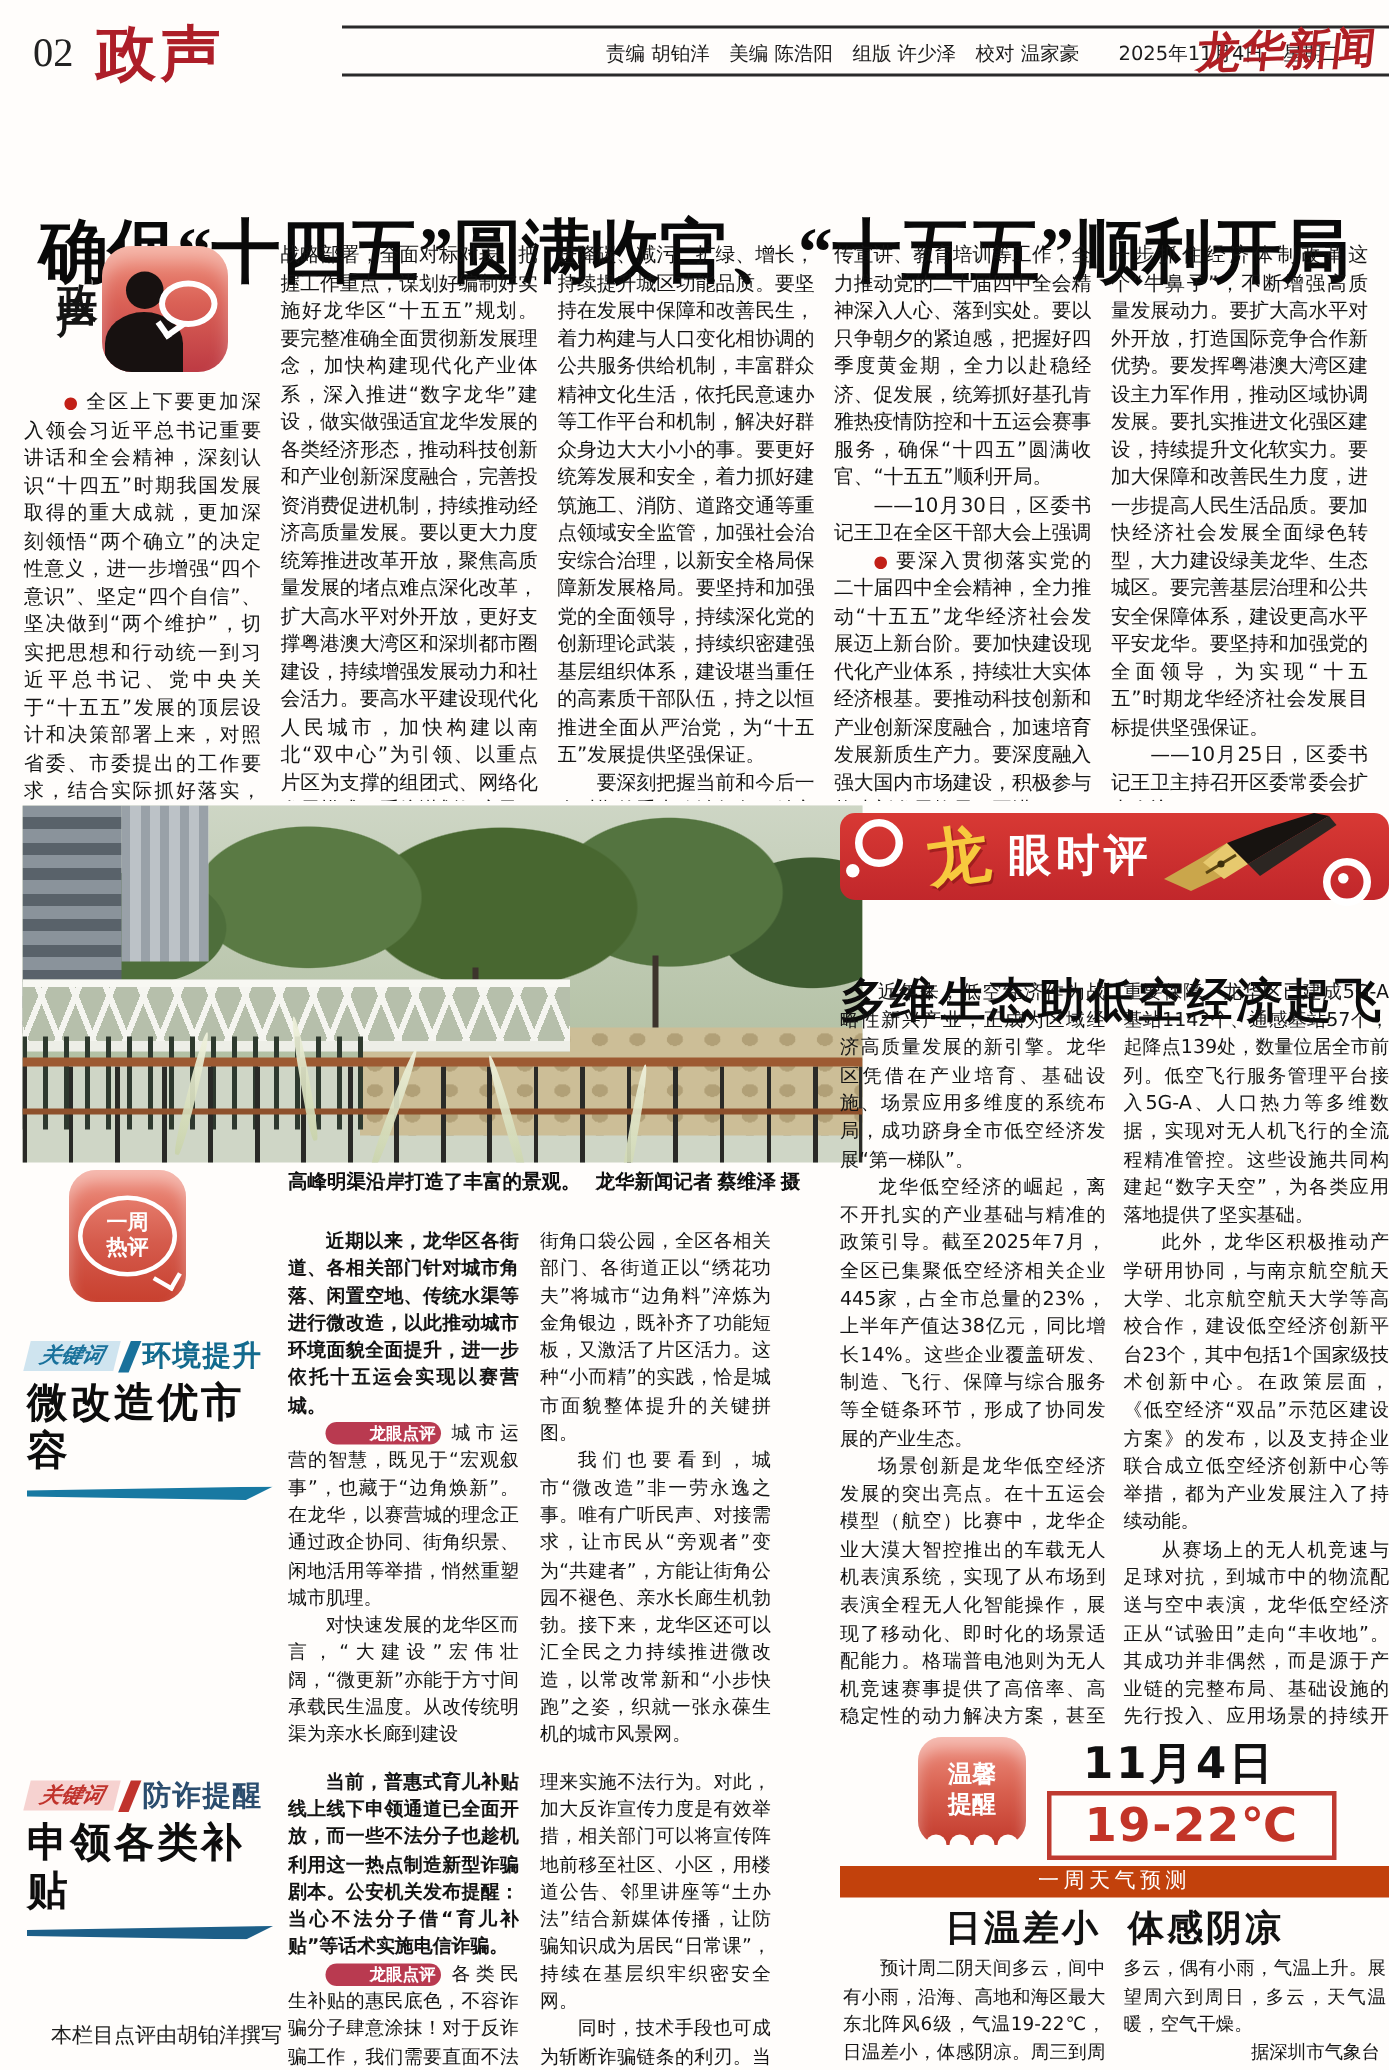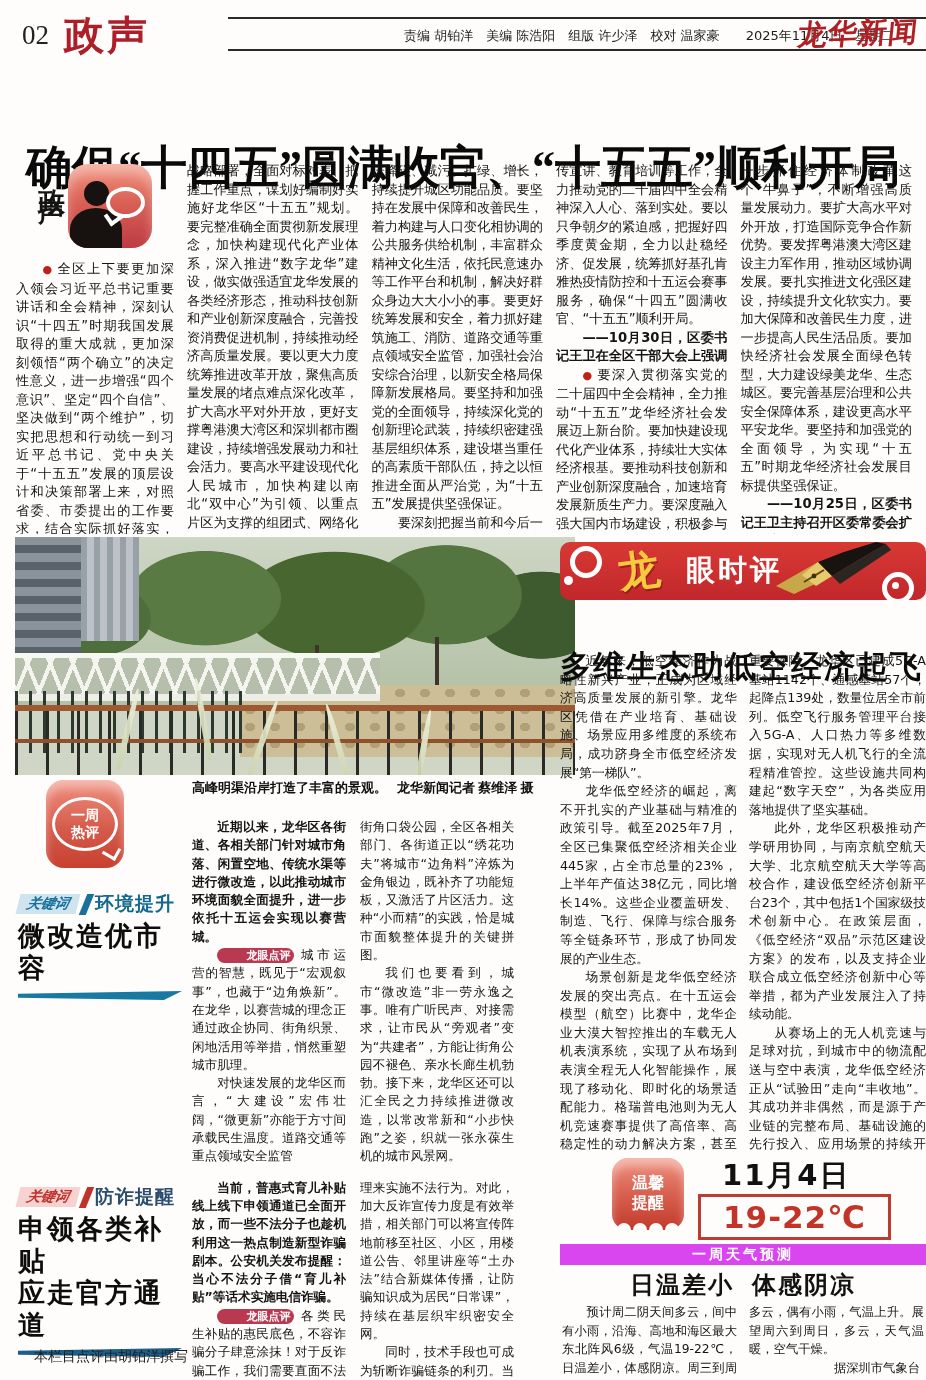--- a/index.html
+++ b/index.html
@@ -17,21 +17,21 @@
   
   .lead-headline{position:absolute;left:0;top:90px;width:926px;text-align:center;white-space:nowrap;
                  font-family:"Liberation Serif",serif;font-size:46px;font-weight:900;color:#090909;margin-top:47px;}
   
   .lead-cols{position:absolute;left:16px;top:162px;width:896px;height:372px;display:flex;gap:13px;
              font-size:13.2px;line-height:18.5px;text-align:justify;overflow:hidden;}
   .lcol{flex:1;overflow:hidden;}
   .lcol.c1{flex:0 0 158px;}
   .lead-cols p,.midcols p,.lecols p,.wx-cols p{margin:0;text-indent:2em;}
   .noind{text-indent:0 !important;}
-  .quote{font-weight:700;}
+  .quote{font-weight:400;}
   .blt::before{content:"●";color:#c22017;font-size:11px;margin-right:4px;}
   
   .zs-wrap{display:flex;gap:7px;height:88px;margin:2px 0 8px 26px;}
   .zs-vert{writing-mode:vertical-rl;font-size:27px;font-weight:900;font-family:"Liberation Serif",serif;letter-spacing:8px;padding-top:4px;}
   .zs-icon{width:84px;height:84px;border-radius:20px;position:relative;overflow:hidden;
            background:linear-gradient(180deg,#f1937f 0%,#da6156 45%,#bd3a43 100%);
            box-shadow:inset 0 10px 12px rgba(255,255,255,.35);}
   .zs-head{position:absolute;left:16px;top:17px;width:25px;height:25px;border-radius:50%;background:#171110;}
   .zs-body{position:absolute;left:2px;top:44px;width:52px;height:42px;border-radius:50% 50% 0 0;background:#171110;}
   .zs-bub{position:absolute;right:7px;top:23px;width:31px;height:23px;border:4px solid #fff;border-radius:50%;}
@@ -93,21 +93,21 @@
   .mcol{flex:1;overflow:hidden;}
   .mp-lead{font-weight:700;}
   .story2{margin-top:13px !important;}
   .dy-badge{display:inline-block;background:#b93a50;color:#fff;border-radius:8px;font-size:11px;
             line-height:15px;padding:0 4px;font-weight:700;margin-right:3px;}
   
   .le-banner{position:absolute;left:560px;top:542px;width:366px;height:58px;border-radius:10px;
              background:linear-gradient(180deg,#d83934,#c1272b);display:flex;align-items:center;}
   .le-long{font-size:42px;font-weight:900;color:#f7c93e;font-family:"Liberation Serif",serif;
            transform:rotate(-8deg);margin-left:58px;text-shadow:1px 2px 0 rgba(80,0,0,.35);}
-  .le-rest{font-size:29px;font-weight:900;color:#fff;letter-spacing:3px;margin-left:26px;}
+  .le-rest{font-size:29px;font-weight:900;color:#fff;letter-spacing:3px;margin-left:12px;}
   .ring{position:absolute;width:22px;height:22px;border:5px solid #fff;border-radius:50%;}
   .ring.r1{left:10px;top:4px;}
   .ring.r1::after{content:"";position:absolute;left:-11px;bottom:-12px;width:9px;height:9px;border-radius:50%;background:#fff;}
   .ring.r2{right:12px;bottom:-4px;}
   .ring.r2::after{content:"";position:absolute;left:5px;top:5px;width:7px;height:7px;border-radius:50%;background:#fff;}
   .pen{position:absolute;right:30px;top:0px;}
   .le-head{position:absolute;left:560px;top:606px;width:366px;font-size:31px;font-weight:900;
            letter-spacing:2px;color:#0b0b0b;white-space:nowrap;margin-top:40px;}
   .lecols{position:absolute;left:560px;top:652px;width:366px;height:500px;display:flex;gap:12px;
           font-size:12.7px;line-height:18.6px;text-align:justify;overflow:hidden;}
@@ -116,22 +116,22 @@
   .weather{position:absolute;left:560px;top:1156px;width:366px;height:224px;}
   .wx-badge{position:absolute;left:52px;top:2px;width:72px;height:72px;border-radius:16px;
             background:linear-gradient(180deg,#ef9181 0%,#d8604f 50%,#c23a2c 100%);
             box-shadow:inset 0 8px 10px rgba(255,255,255,.4);color:#fff;font-size:16px;font-weight:700;
             text-align:center;line-height:20px;padding-top:15px;box-sizing:border-box;}
   .wx-badge::after{content:"";position:absolute;bottom:-7px;left:5px;width:14px;height:14px;border-radius:50%;
                    background:#fffdfb;box-shadow:16px 0 #fffdfb,32px 0 #fffdfb,48px 0 #fffdfb;}
   .wx-date{position:absolute;left:162px;top:0px;font-size:29px;font-weight:900;color:#111;letter-spacing:2px;}
   .wx-temp{position:absolute;left:138px;top:38px;border:3px solid #bf3a30;color:#c23428;font-size:31px;
            font-weight:900;padding:0 22px;letter-spacing:1px;line-height:40px;}
-  .wx-bar{position:absolute;left:0;top:88px;width:366px;height:21px;background:#d946ef;color:#fff;
-          font-size:14px;font-weight:700;text-align:center;line-height:21px;letter-spacing:3px;}
+  .wx-bar{position:absolute;left:0;top:88px;width:366px;height:21px;background:#c2410c;color:#fff;
+          font-size:14px;font-weight:400;text-align:center;line-height:21px;letter-spacing:3px;}
   .wx-head{position:absolute;left:0;top:113px;width:366px;text-align:center;font-size:24px;font-weight:800;
            letter-spacing:2px;color:#121212;}
   .wx-head span{margin:0 9px;}
   .wx-cols{position:absolute;left:2px;top:147px;width:362px;height:77px;display:flex;gap:12px;
            font-size:12.3px;line-height:18.6px;text-align:justify;overflow:hidden;}
   .wx-cols>div{flex:1;overflow:hidden;}
   .wx-src{text-align:right;text-indent:0 !important;padding-right:4px;}
 </style>
 </head>
 <body>
@@ -222,32 +222,31 @@
   </div>
 
   <div class="kw kw2">
     <div class="kw-lab">
       <span class="kw-tag">关键词</span>
       <span class="kw-slash"></span>
       <span class="kw-topic">防诈提醒</span>
     </div>
     <div class="kw-h">
       <div>申领各类补贴</div>
-      <div>应走官方通道</div>
     </div>
     <div class="kw-swoosh"></div>
   </div>
 
   <div class="note">本栏目点评由胡铂洋撰写</div>
 
   <div class="midcols">
     <div class="mcol">
       <p class="mp-lead">近期以来，龙华区各街道、各相关部门针对城市角落、闲置空地、传统水渠等进行微改造，以此推动城市环境面貌全面提升，进一步依托十五运会实现以赛营城。</p>
       <p><span class="dy-badge">龙眼点评</span><span>城市运营的智慧，既见于“宏观叙事”，也藏于“边角焕新”。在龙华，以赛营城的理念正通过政企协同、街角织景、闲地活用等举措，悄然重塑城市肌理。</span></p>
-      <p>对快速发展的龙华区而言，“大建设”宏伟壮阔，“微更新”亦能于方寸间承载民生温度。道路交通等重点领域安全监管</p>
+      <p>对快速发展的龙华区而言，“大建设”宏伟壮阔，“微更新”亦能于方寸间承载民生温度。从改传统明渠为亲水长廊到建设</p>
       <p class="mp-lead story2">当前，普惠式育儿补贴线上线下申领通道已全面开放，而一些不法分子也趁机利用这一热点制造新型诈骗剧本。公安机关发布提醒：当心不法分子借“育儿补贴”等话术实施电信诈骗。</p>
       <p><span class="dy-badge">龙眼点评</span><span>各类民生补贴的惠民底色，不容诈骗分子肆意涂抹！对于反诈骗工作，我们需要直面不法分子“追新”的敏锐性，更应加强反诈网络的响应速度与覆盖密度。</span></p>
 
     </div>
     <div class="mcol">
       <p class="noind">街角口袋公园，全区各相关部门、各街道正以“绣花功夫”将城市“边角料”淬炼为金角银边，既补齐了功能短板，又激活了片区活力。这种“小而精”的实践，恰是城市面貌整体提升的关键拼图。</p>
       <p>我们也要看到，城市“微改造”非一劳永逸之事。唯有广听民声、对接需求，让市民从“旁观者”变为“共建者”，方能让街角公园不褪色、亲水长廊生机勃勃。接下来，龙华区还可以汇全民之力持续推进微改造，以常改常新和“小步快跑”之姿，织就一张永葆生机的城市风景网。</p>
       <p class="noind story2">理来实施不法行为。对此，加大反诈宣传力度是有效举措，相关部门可以将宣传阵地前移至社区、小区，用楼道公告、邻里讲座等“土办法”结合新媒体传播，让防骗知识成为居民“日常课”，持续在基层织牢织密安全网。</p>
       <p>同时，技术手段也可成为斩断诈骗链条的利刃。当前育儿补贴已开通线上官方申领通道，但若进一步通过“免申即享”等模式，通过数据互通实现补贴精准直达，便能从源头减少民众主动操作的风险。这种“无感申领”不仅可以提升政策体验，更能推动反诈骗“技防”升级。</p>
     </div>

